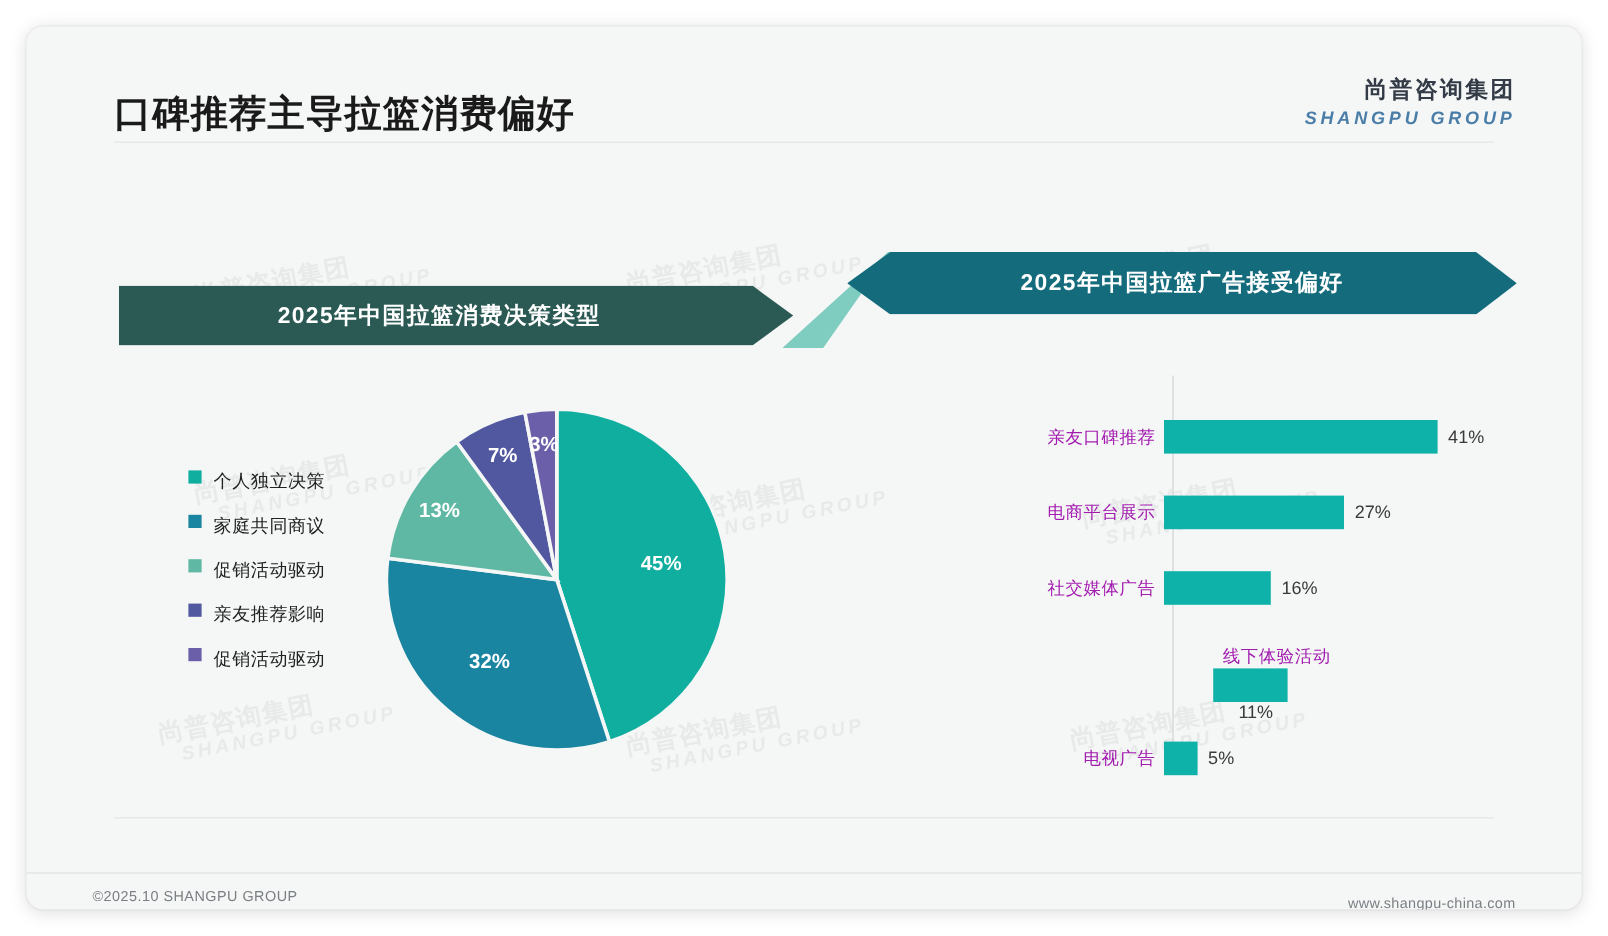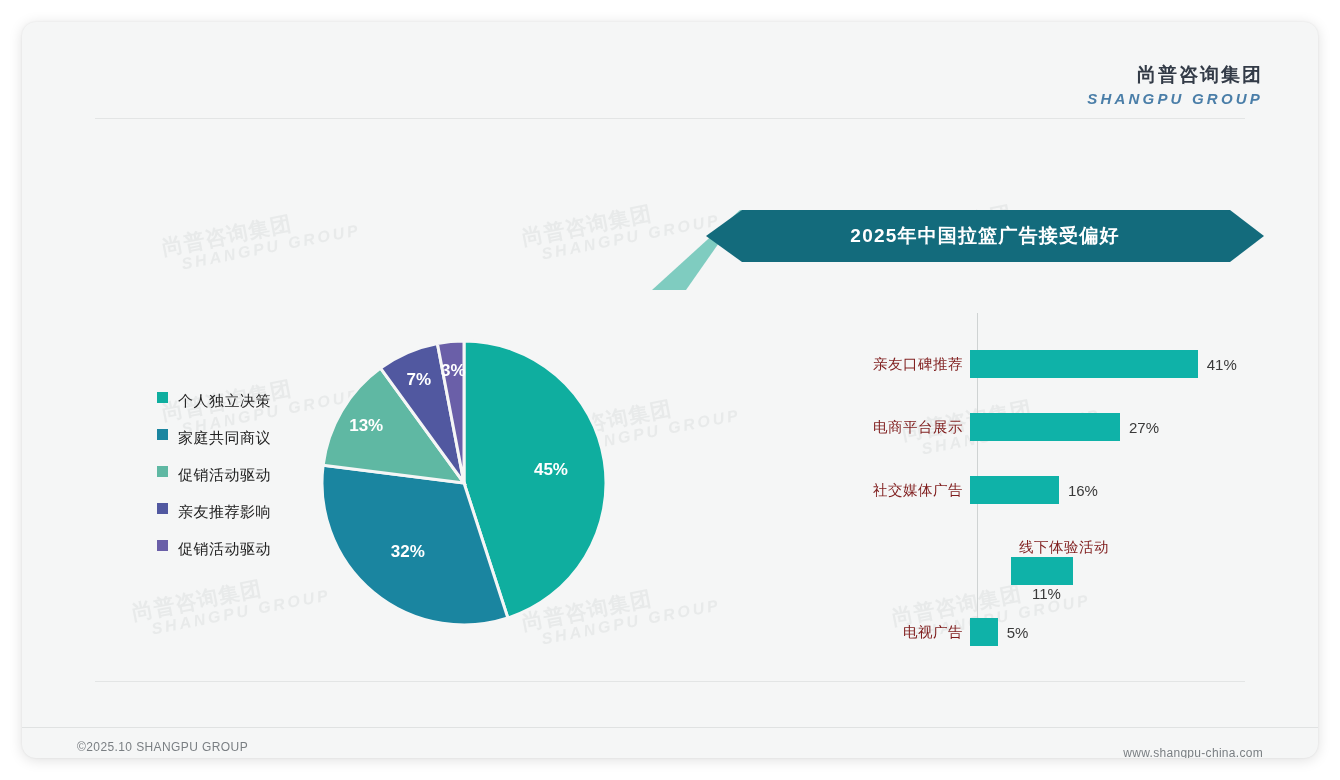--- a/index.html
+++ b/index.html
@@ -98,21 +98,21 @@
 
   
   #bar-panel { position: absolute; left: 800px; top: 285px; width: 440px; height: 345px; z-index: 3; }
   #bar-axis {
     position: absolute; left: 155px; top: 6px; width: 1px; height: 330px;
     background: #cfd3d3;
   }
   .bar-row { position: absolute; left: 0; height: 30px; width: 100%; display: flex; align-items: center; }
   .bar-cat {
     width: 148px; text-align: right; padding-right: 7px;
-    font-size: 14.5px; color: #7f1d1d; letter-spacing: .5px;
+    font-size: 14.5px; color: #a21caf; letter-spacing: .5px;
   }
   .bar-fill { height: 28px; background: #0fb2a8; flex: none; }
   .bar-value { font-size: 15px; color: #3a3a3a; margin-left: 9px; white-space: nowrap; }
 
   
   #footnote-rule {
     position: absolute; left: 73px; top: 659px; width: 1150px; height: 1px;
     background: #e3e5e5; z-index: 5;
   }
   #footnote {
@@ -168,28 +168,32 @@
   <div class="wm" style="left:500px; top:570px;">
     <span class="wm-cn">尚普咨询集团</span>
     <span class="wm-en">SHANGPU GROUP</span>
   </div>
   <div class="wm" style="left:870px; top:565px;">
     <span class="wm-cn">尚普咨询集团</span>
     <span class="wm-en">SHANGPU GROUP</span>
   </div>
 
   <div id="header">
+    <div id="page-title">口碑推荐主导拉篮消费偏好</div>
     <div id="logo">
       <span class="logo-cn">尚普咨询集团</span>
       <span class="logo-en">SHANGPU GROUP</span>
     </div>
     <div id="header-rule"></div>
   </div>
 
   <div class="banner-wrap" id="banner-connector"></div>
+  <div class="banner-wrap" id="banner-left">
+    <span class="banner-text">2025年中国拉篮消费决策类型</span>
+  </div>
   <div class="banner-wrap" id="banner-right">
     <span class="banner-text">2025年中国拉篮广告接受偏好</span>
   </div>
 
   <div id="pie-panel">
     <div id="pie-legend">
       <div class="legend-item">
         <span class="legend-swatch" style="background:#0fae9f"></span>
         <span class="legend-label">个人独立决策</span>
       </div>

